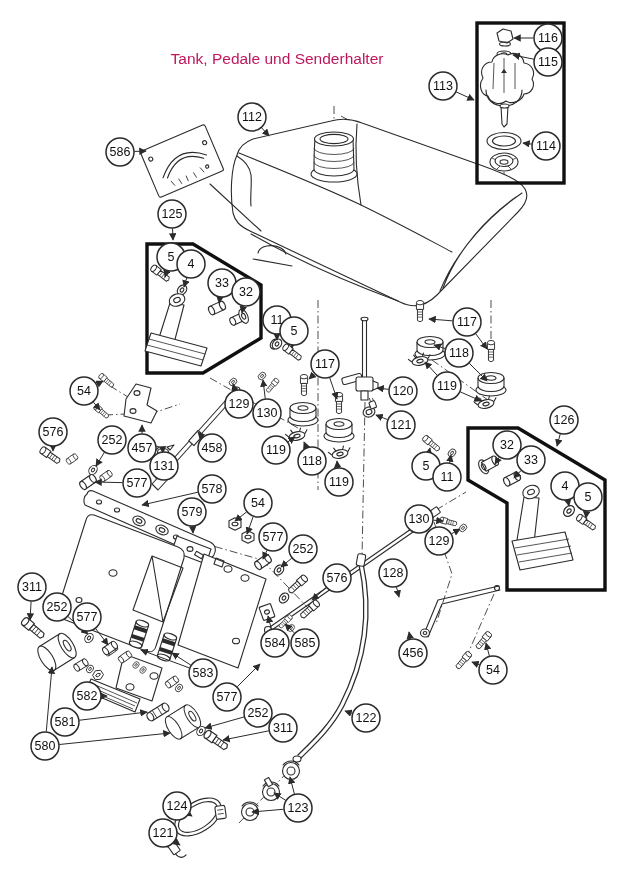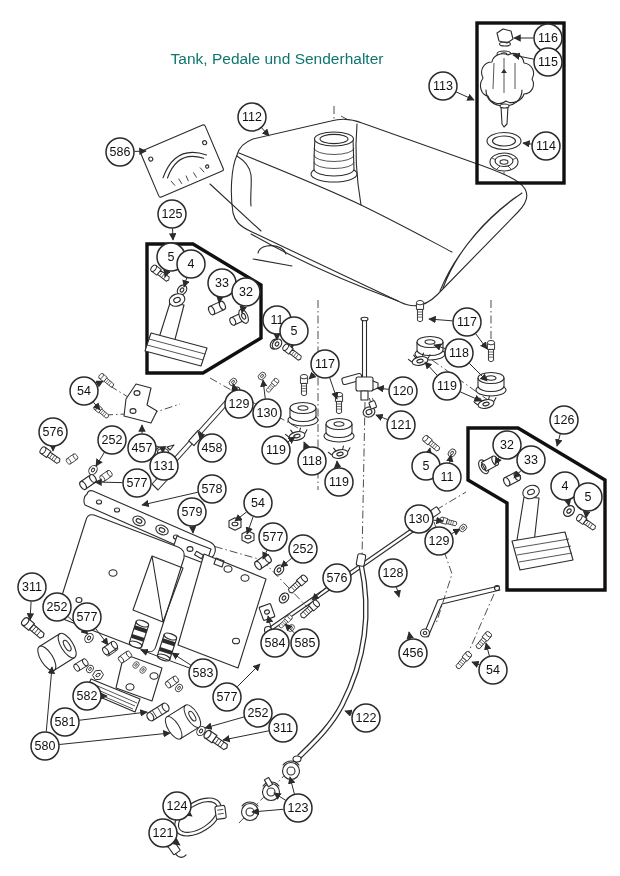--- a/index.html
+++ b/index.html
@@ -1,19 +1,19 @@
 <!DOCTYPE html>
 <html><head>
 <meta charset="utf-8">
 <style>
   html,body{margin:0;padding:0;background:#fff;}
   .frame{position:relative;width:620px;height:876px;background:#fff;overflow:hidden;
          font-family:"Liberation Sans", sans-serif;}
   .figure-title{position:absolute;left:277px;top:59px;transform:translate(-50%,-50%);
-    font-size:15.5px;color:#0f766e;white-space:nowrap;}
+    font-size:15.5px;color:#be185d;white-space:nowrap;}
   svg text.co{font-family:"Liberation Sans",sans-serif;font-size:12.5px;fill:#111;}
   .fw{fill:#fff;stroke:#2b2b2b;stroke-width:1.1;stroke-linejoin:round;}
   .ln{fill:none;stroke:#2b2b2b;stroke-width:1.1;stroke-linecap:round;stroke-linejoin:round;}
   .th{fill:none;stroke:#2b2b2b;stroke-width:0.8;}
   .dd{fill:none;stroke:#3a3a3a;stroke-width:0.9;stroke-dasharray:8 3 1.5 3;}
   .thick{fill:none;stroke:#101010;stroke-width:3.4;stroke-linejoin:miter;}
   .ink{fill:#2b2b2b;stroke:none;}
 </style>
 </head>
 <body>

